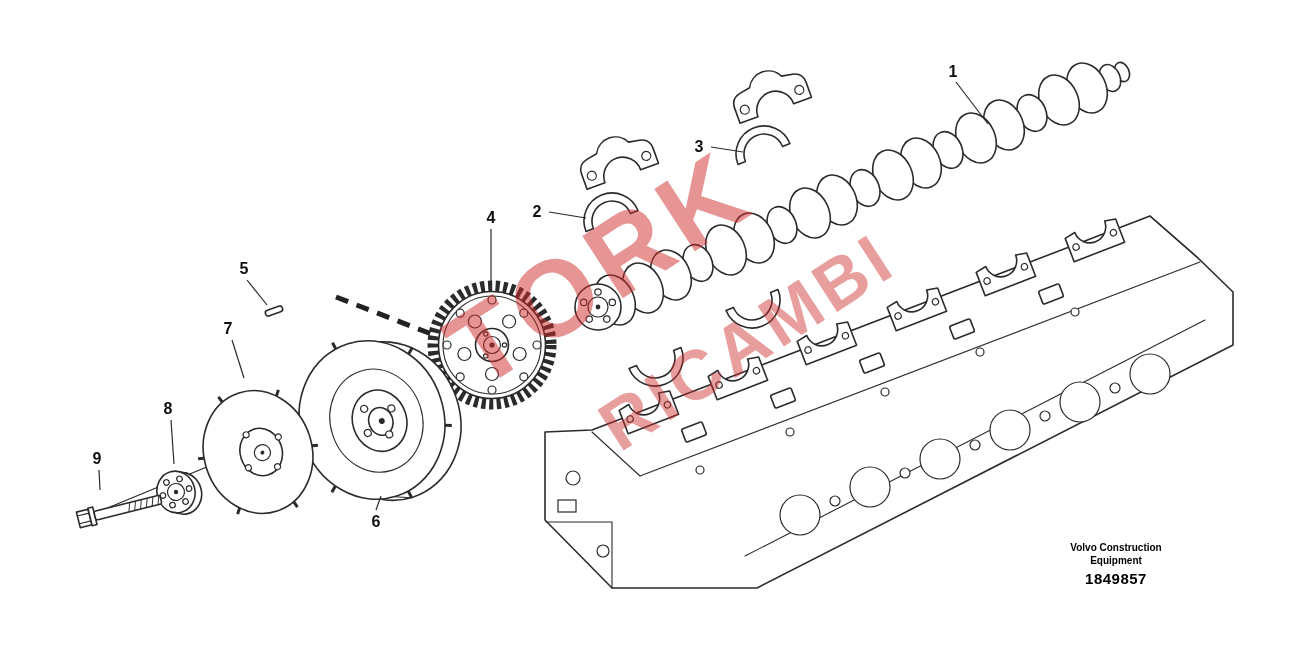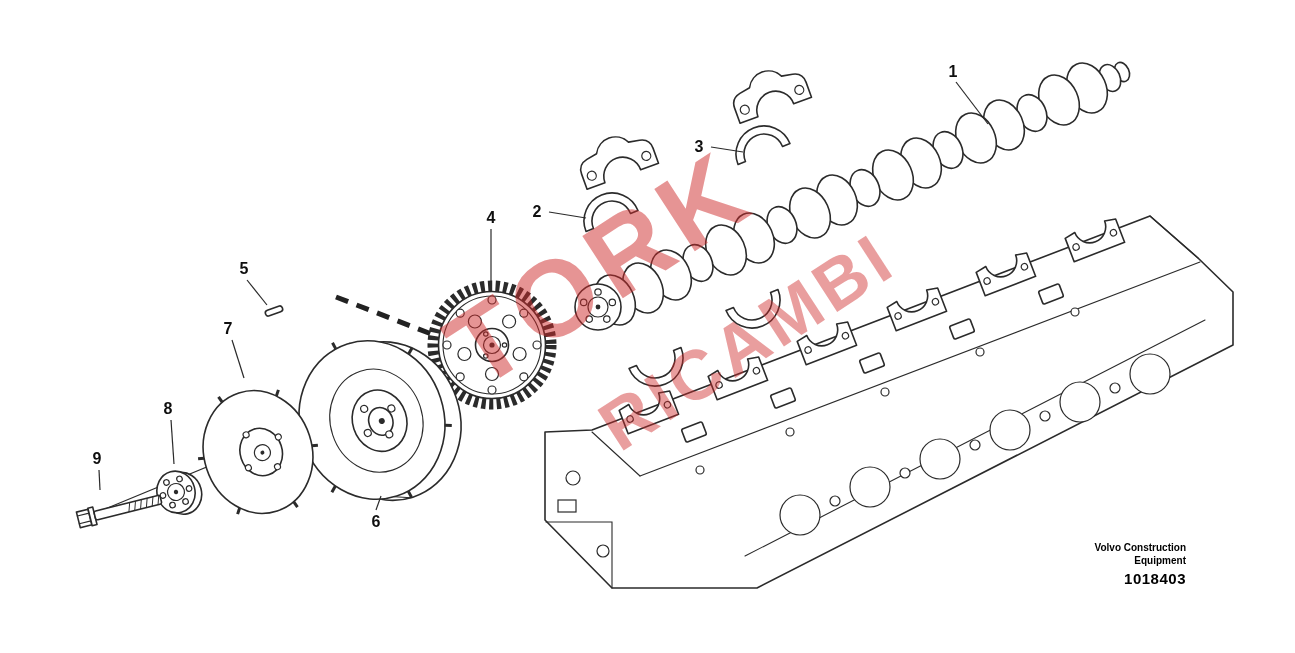--- a/index.html
+++ b/index.html
@@ -7,21 +7,21 @@
         font-family:"Liberation Sans",sans-serif}
   .page svg{position:absolute;left:0;top:0}
   .part{fill:#ffffff;stroke:#2b2b2b;stroke-width:1.6;stroke-linejoin:round;stroke-linecap:round}
   .thin{fill:none;stroke:#2b2b2b;stroke-width:1.1;stroke-linecap:round}
   .hole{fill:#ffffff;stroke:#2b2b2b;stroke-width:1.2}
   .dot{fill:#2b2b2b}
   .leader{stroke:#2a2a2a;stroke-width:1.2}
   text.callout{font:bold 16px "Liberation Sans",sans-serif;fill:#0f0f0f}
   .wm{font-family:"Liberation Sans",sans-serif;font-weight:bold;opacity:.5;letter-spacing:8px}
   .wm2{opacity:.45;letter-spacing:5px}
-  .footer{position:absolute;left:1046px;top:541px;width:140px;text-align:right;color:#000}
+  .footer{position:absolute;left:1046px;top:541px;width:140px;text-align:center;color:#000}
   .brand{font-size:10px;font-weight:bold;line-height:1.3}
   .pn{font-size:15px;font-weight:bold;margin-top:3px;letter-spacing:.5px}
 </style>
 </head>
 <body>
 
 <div class="page">
 
 <svg width="1295" height="653" viewBox="0 0 1295 653">
   <defs>
@@ -298,16 +298,16 @@
   </g>
 
   <g>
     <text class="wm" x="620" y="300" font-size="108" text-anchor="middle" transform="rotate(-33 620 300)" fill="#cf2b2b">TORK</text>
     <text class="wm wm2" x="760" y="362" font-size="70" text-anchor="middle" transform="rotate(-33 760 362)" fill="#cf2b2b">RICAMBI</text>
   </g>
 </svg>
 
 <div class="footer">
   <div class="brand">Volvo Construction Equipment</div>
-  <div class="pn">1018403</div>
+  <div class="pn">1849857</div>
 </div>
 
 </div>
 
 </body></html>

